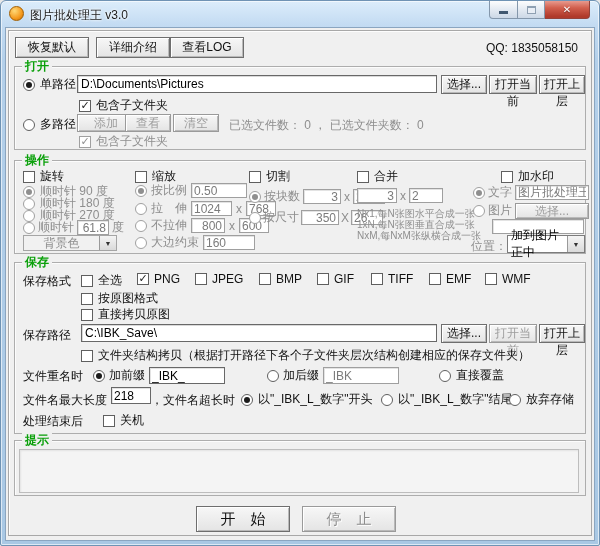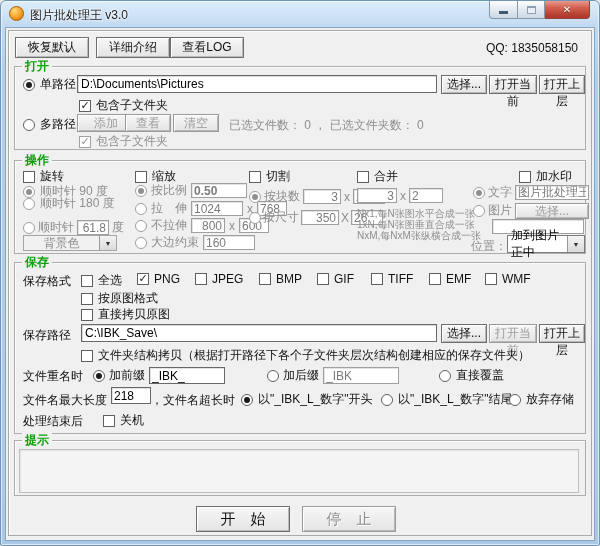--- a/index.html
+++ b/index.html
@@ -138,44 +138,48 @@
         <span>旋转</span>
       </div>
       <div class="row dis" style="left:8px;top:22px;">
         <span class="rad on"></span>
         <span>顺时针  90 度</span>
       </div>
       <div class="row dis" style="left:8px;top:34px;">
         <span class="rad"></span>
         <span>顺时针 180 度</span>
       </div>
+      <div class="row dis" style="left:8px;top:46px;">
+        <span class="rad"></span>
+        <span>顺时针 270 度</span>
+      </div>
       <div class="row dis" style="left:8px;top:58px;gap:3px;">
         <span class="rad"></span>
         <span>顺时针</span>
         <input class="ifld" style="width: 32px;" value="61.8">
         <span>度</span>
       </div>
       <div class="dd dis" style="left:8px;top:74px;width:94px;height:16px;">
         <span class="tx" style="text-align:center;">背景色</span>
         <span class="ar">▼</span>
       </div>
 
       <div class="row" style="left:120px;top:7px;">
         <span class="box"></span>
         <span>缩放</span>
       </div>
       <div class="row dis" style="left:120px;top:21px;gap:4px;">
         <span class="rad on"></span>
         <span>按比例</span>
-        <input class="ifld" style="width: 56px; text-align: left; font-weight: bold;" value="0.50">
+        <input class="ifld" style="width: 56px; text-align: left;" value="0.50">
       </div>
       <div class="row dis" style="left:120px;top:39px;gap:4px;">
         <span class="rad"></span>
         <span>拉　伸</span>
-        <input class="ifld" style="width: 52px; text-align: left;" value="1024">
+        <input class="ifld" style="width: 41px; text-align: left;" value="1024">
         <span>x</span>
         <input class="ifld" style="width: 30px; text-align: left;" value="768">
       </div>
       <div class="row dis" style="left:120px;top:56px;gap:4px;">
         <span class="rad"></span>
         <span>不拉伸</span>
         <input class="ifld" style="width: 34px;" value="800">
         <span>x</span>
         <input class="ifld" style="width: 30px; text-align: left;" value="600">
       </div>
@@ -210,21 +214,21 @@
       </div>
       <div class="row dis" style="left:342px;top:27px;gap:3px;">
         <input class="ifld" style="width: 40px;" value="3">
         <span>x</span>
         <input class="ifld" style="width: 34px; text-align: left;" value="2">
       </div>
       <div class="help" style="left:342px;top:47px;">Nx1,每N张图水平合成一张</div>
       <div class="help" style="left:342px;top:58px;">1xN,每N张图垂直合成一张</div>
       <div class="help" style="left:342px;top:69px;">NxM,每NxM张纵横合成一张</div>
 
-      <div class="row" style="left:460px;top:7px;padding-left:44px;">
+      <div class="row" style="left:442px;top:7px;padding-left:44px;">
         <span class="box"></span>
         <span>加水印</span>
       </div>
       <div class="row dis" style="left:458px;top:23px;gap:3px;">
         <span class="rad on"></span>
         <span>文字</span>
         <input class="ifld" style="width: 74px; text-align: left;" value="图片批处理王">
       </div>
       <div class="row dis" style="left:458px;top:41px;gap:3px;">
         <span class="rad"></span>

